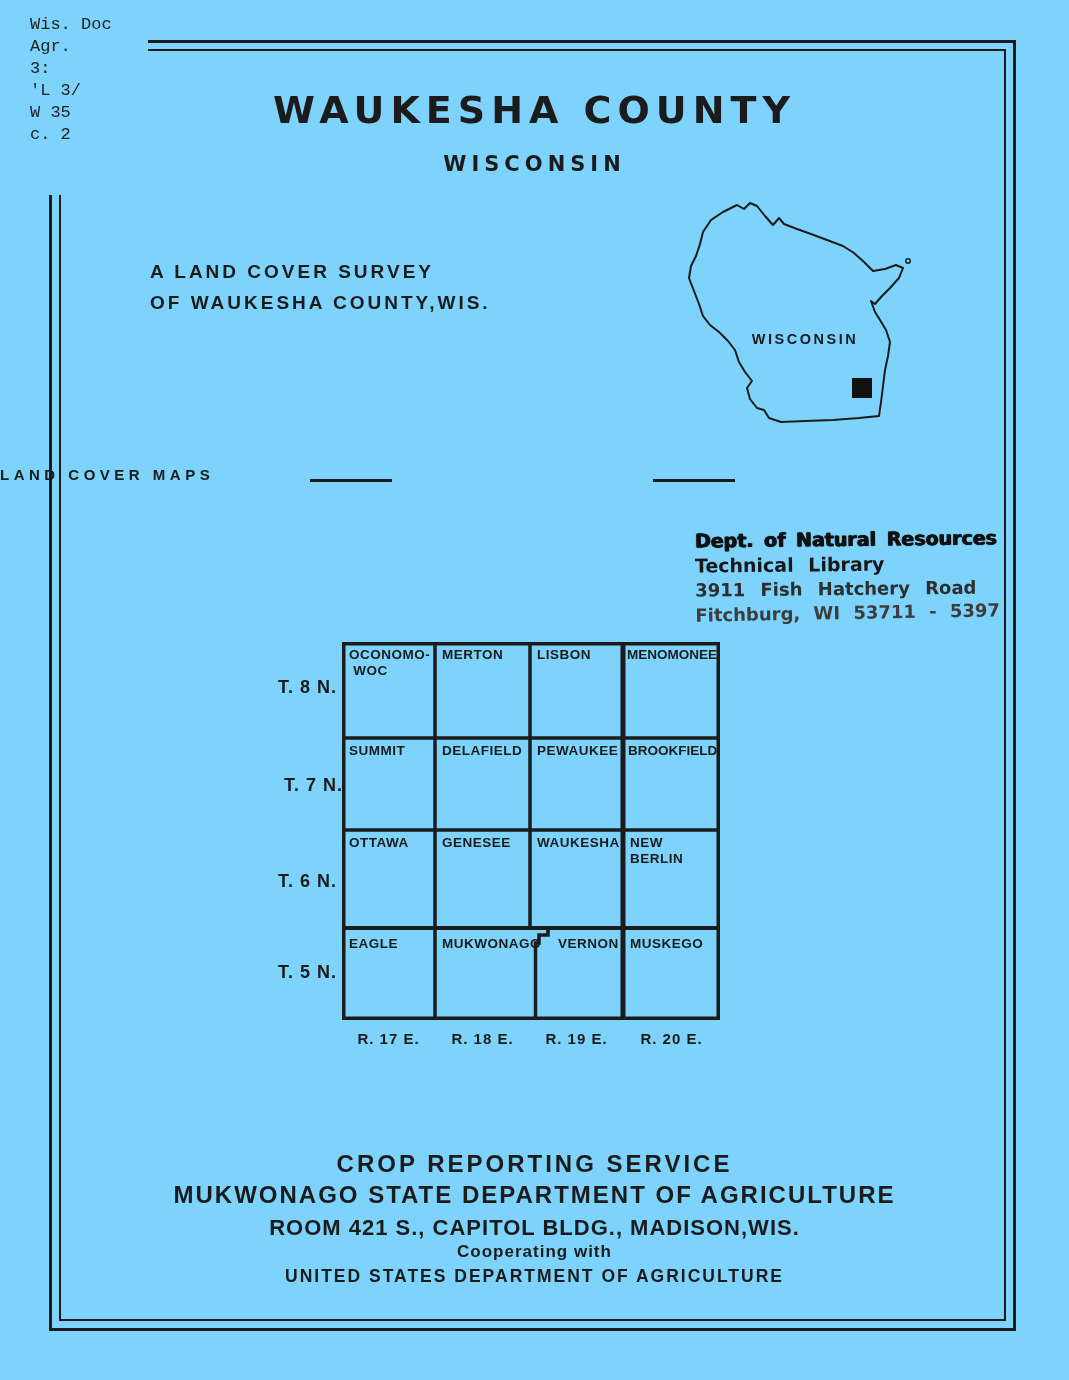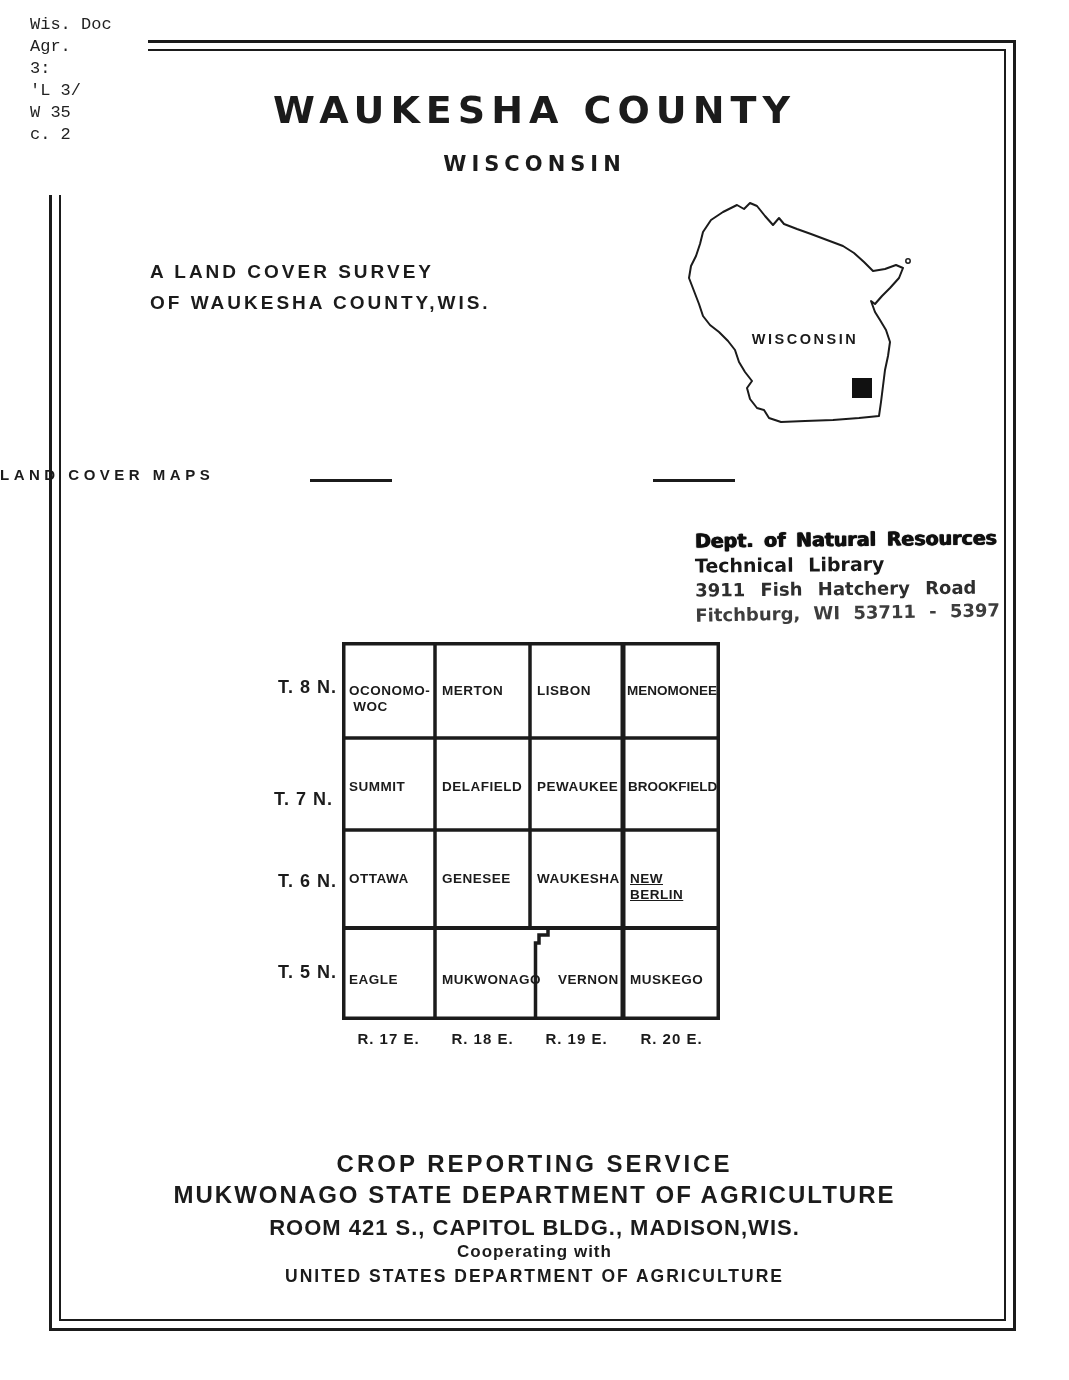--- a/index.html
+++ b/index.html
@@ -1,17 +1,17 @@
 <!DOCTYPE html>
 <html><head>
 <meta charset="utf-8">
 <style>
   html,body{margin:0;padding:0;background:#e9e9e7;}
   #page{
-    position:relative;width:1069px;height:1380px;background:#ffffff;
+    position:relative;width:1069px;height:1380px;background:#7dd3fc;
     font-family:"Liberation Sans",sans-serif;color:#1b1b1b;overflow:hidden;
   }
   .abs{position:absolute;}
   .ink{background:#1b1b1b;}
   
   .callnum{
     font-family:"Liberation Mono",monospace;font-size:17px;line-height:22px;
     white-space:pre;color:#222;
   }
   
@@ -38,21 +38,21 @@
   }
   .stamp .s1{font-weight:bold;font-size:19px;color:#101010;word-spacing:4px;
     text-shadow:1px 0 0 #101010,0 0 1px #101010;line-height:25px;}
   .stamp .s2{font-weight:bold;font-size:19px;color:#181818;word-spacing:8px;line-height:25px;}
   .stamp .s3{font-weight:bold;font-size:18px;color:#2e2e2e;word-spacing:9px;line-height:24px;}
   .stamp .s4{font-size:18px;font-weight:bold;color:#3d3d3d;word-spacing:7px;line-height:24px;
     transform:rotate(-0.4deg);}
   
   .cell{
     position:absolute;font-weight:bold;font-size:13.5px;letter-spacing:0.5px;
-    line-height:1.2;white-space:pre;margin-top:36px;
+    line-height:1.2;white-space:pre;
   }
   .rowlab{
     position:absolute;width:115px;text-align:right;font-weight:bold;
     font-size:18px;letter-spacing:1px;
   }
   .collab{
     position:absolute;text-align:center;font-weight:bold;
     font-size:15px;letter-spacing:1px;
   }
   
@@ -134,30 +134,30 @@
   <div class="cell" style="left:627px;top:647px;letter-spacing:0;">MENOMONEE</div>
 
   <div class="cell" style="left:349px;top:743px;">SUMMIT</div>
   <div class="cell" style="left:442px;top:743px;">DELAFIELD</div>
   <div class="cell" style="left:537px;top:743px;">PEWAUKEE</div>
   <div class="cell" style="left:628px;top:743px;letter-spacing:0;">BROOKFIELD</div>
 
   <div class="cell" style="left:349px;top:835px;">OTTAWA</div>
   <div class="cell" style="left:442px;top:835px;">GENESEE</div>
   <div class="cell" style="left:537px;top:835px;">WAUKESHA</div>
-  <div class="cell" style="left:630px;top:835px;text-decoration:underline;">NEW
+  <div class="cell" style="left:630px;top:835px;">NEW
 BERLIN</div>
 
   <div class="cell" style="left:349px;top:936px;">EAGLE</div>
   <div class="cell" style="left:442px;top:936px;">MUKWONAGO</div>
   <div class="cell" style="left:558px;top:936px;">VERNON</div>
   <div class="cell" style="left:630px;top:936px;">MUSKEGO</div>
 
   <div class="rowlab" style="left:222px;top:677px;">T. 8 N.</div>
-  <div class="rowlab" style="left:218px;top:775px;margin-top:14px;">T. 7 N.</div>
+  <div class="rowlab" style="left:228px;top:775px;">T. 7 N.</div>
   <div class="rowlab" style="left:222px;top:871px;">T. 6 N.</div>
   <div class="rowlab" style="left:222px;top:962px;">T. 5 N.</div>
 
   <div class="collab" style="left:342px;top:1030px;width:93px;">R. 17 E.</div>
   <div class="collab" style="left:435px;top:1030px;width:95px;">R. 18 E.</div>
   <div class="collab" style="left:530px;top:1030px;width:93px;">R. 19 E.</div>
   <div class="collab" style="left:623px;top:1030px;width:97px;">R. 20 E.</div>
 
   <div class="f f1" style="top:1150px;">CROP REPORTING SERVICE</div>
   <div class="f f2" style="top:1181px;">MUKWONAGO STATE DEPARTMENT OF AGRICULTURE</div>

